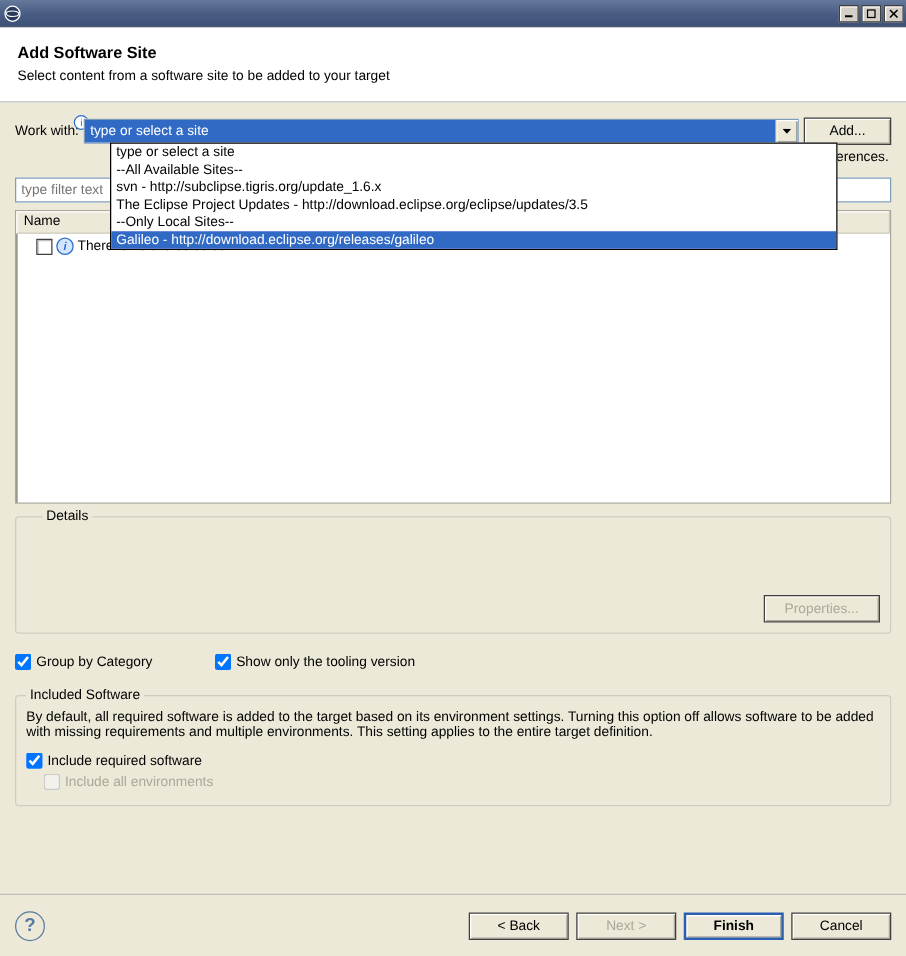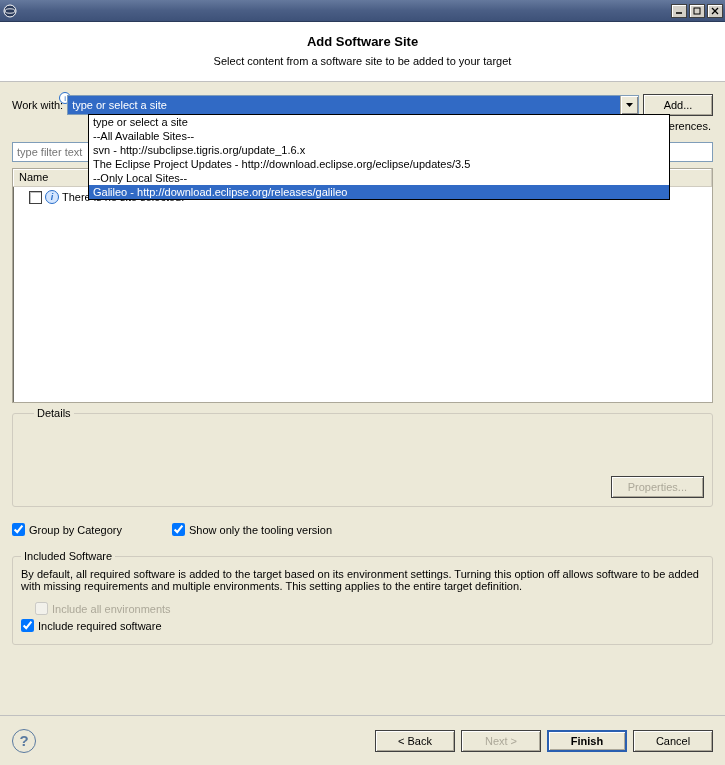--- a/index.html
+++ b/index.html
@@ -43,21 +43,20 @@
   justify-content: center;
   font-size: 9px;
   color: #000;
   cursor: pointer;
   box-shadow: inset 1px 1px 0 #fff;
 }
 .header-area {
   background: #fff;
   padding: 12px 14px 14px;
   border-bottom: 1px solid #c0c0c0;
-  text-align: center;
 }
 .header-title {
   font-size: 13px;
   font-weight: bold;
   margin-bottom: 6px;
 }
 .header-desc {
   font-size: 11px;
 }
 .body-area {
@@ -400,27 +399,27 @@
     </label>
     <label class="check-row">
       <input type="checkbox" checked="" style="">
       <span>Show only the tooling version</span>
     </label>
   </div>
 
   <fieldset>
     <legend>Included Software</legend>
     <div style="margin-bottom:10px;">By default, all required software is added to the target based on its environment settings. Turning this option off allows software to be added with missing requirements and multiple environments.  This setting applies to the entire target definition.</div>
+    <label class="check-row">
+      <input type="checkbox" checked="" style="">
+      <span>Include required software</span>
+    </label>
     <label class="check-row indent disabled">
       <input type="checkbox" disabled="" style="">
       <span>Include all environments</span>
-    </label>
-    <label class="check-row">
-      <input type="checkbox" checked="" style="">
-      <span>Include required software</span>
     </label>
   </fieldset>
 
 </div>
 
 <div class="footer">
   <span class="help-icon">?</span>
   <div class="footer-btns">
     <button class="btn">&lt; Back</button>
     <button class="btn" disabled="">Next &gt;</button>

